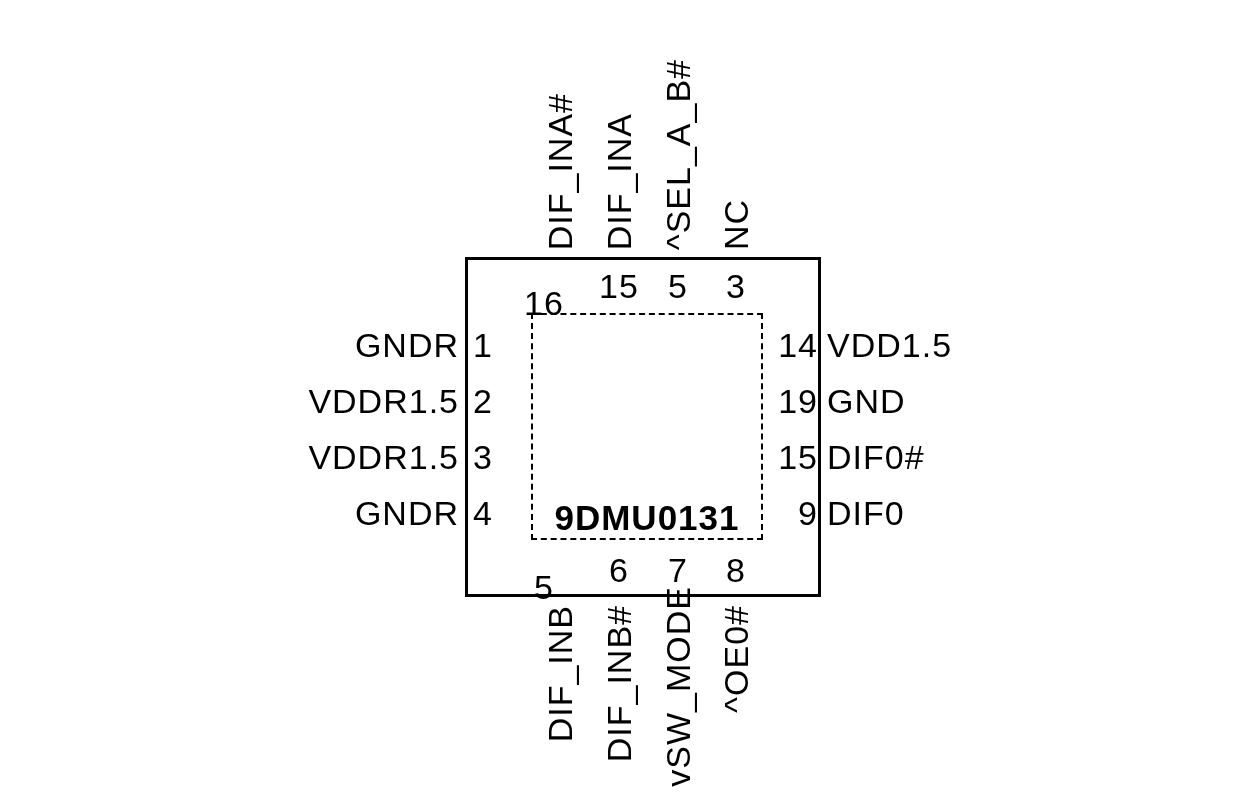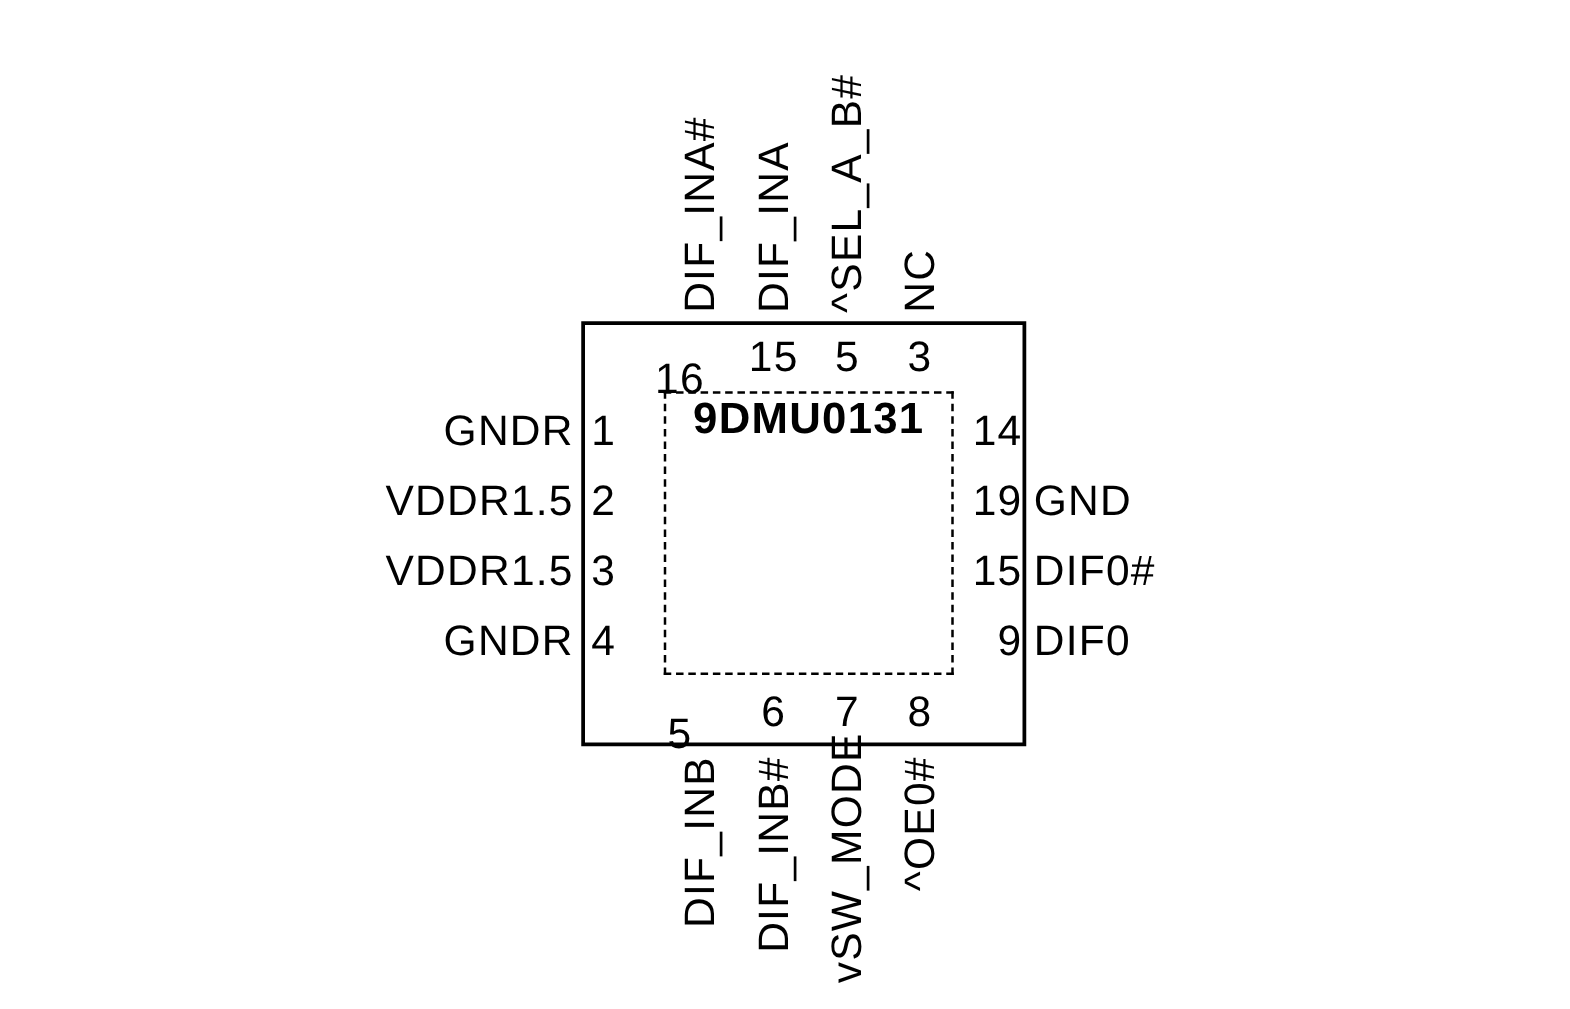--- a/index.html
+++ b/index.html
@@ -10,21 +10,21 @@
   }
   
   .chip-body {
     position:absolute; left:465px; top:257px; width:356px; height:340px;
     border:3px solid #000; box-sizing:border-box; background:transparent;
   }
   
   .die {
     position:absolute; left:531px; top:313px; width:232px; height:227px;
     border:2px dashed #000; box-sizing:border-box;
-    display:flex; align-items:flex-start; justify-content:center;
+    display:flex; align-items:flex-end; justify-content:center;
   }
   .part { font-weight:bold; font-size:35px; letter-spacing:1px; white-space:nowrap; }
 
   .txt {
     position:absolute; font-size:34px; line-height:40px; letter-spacing:1px;
     white-space:nowrap; color:#000;
   }
 
   
   .row-0 { top:325px; } .row-1 { top:381px; } .row-2 { top:437px; } .row-3 { top:493px; }
@@ -105,17 +105,18 @@
   <div class="txt llab row-0">GNDR</div>
   <div class="txt llab row-1">VDDR1.5</div>
   <div class="txt llab row-2">VDDR1.5</div>
   <div class="txt llab row-3">GNDR</div>
 
   <div class="txt rnum row-0">14</div>
   <div class="txt rnum row-1">19</div>
   <div class="txt rnum row-2">15</div>
   <div class="txt rnum row-3">9</div>
 
+  <div class="txt rlab row-0">VDD1.5</div>
   <div class="txt rlab row-1">GND</div>
   <div class="txt rlab row-2">DIF0#</div>
   <div class="txt rlab row-3">DIF0</div>
 
 </div>
 
 </body></html>

